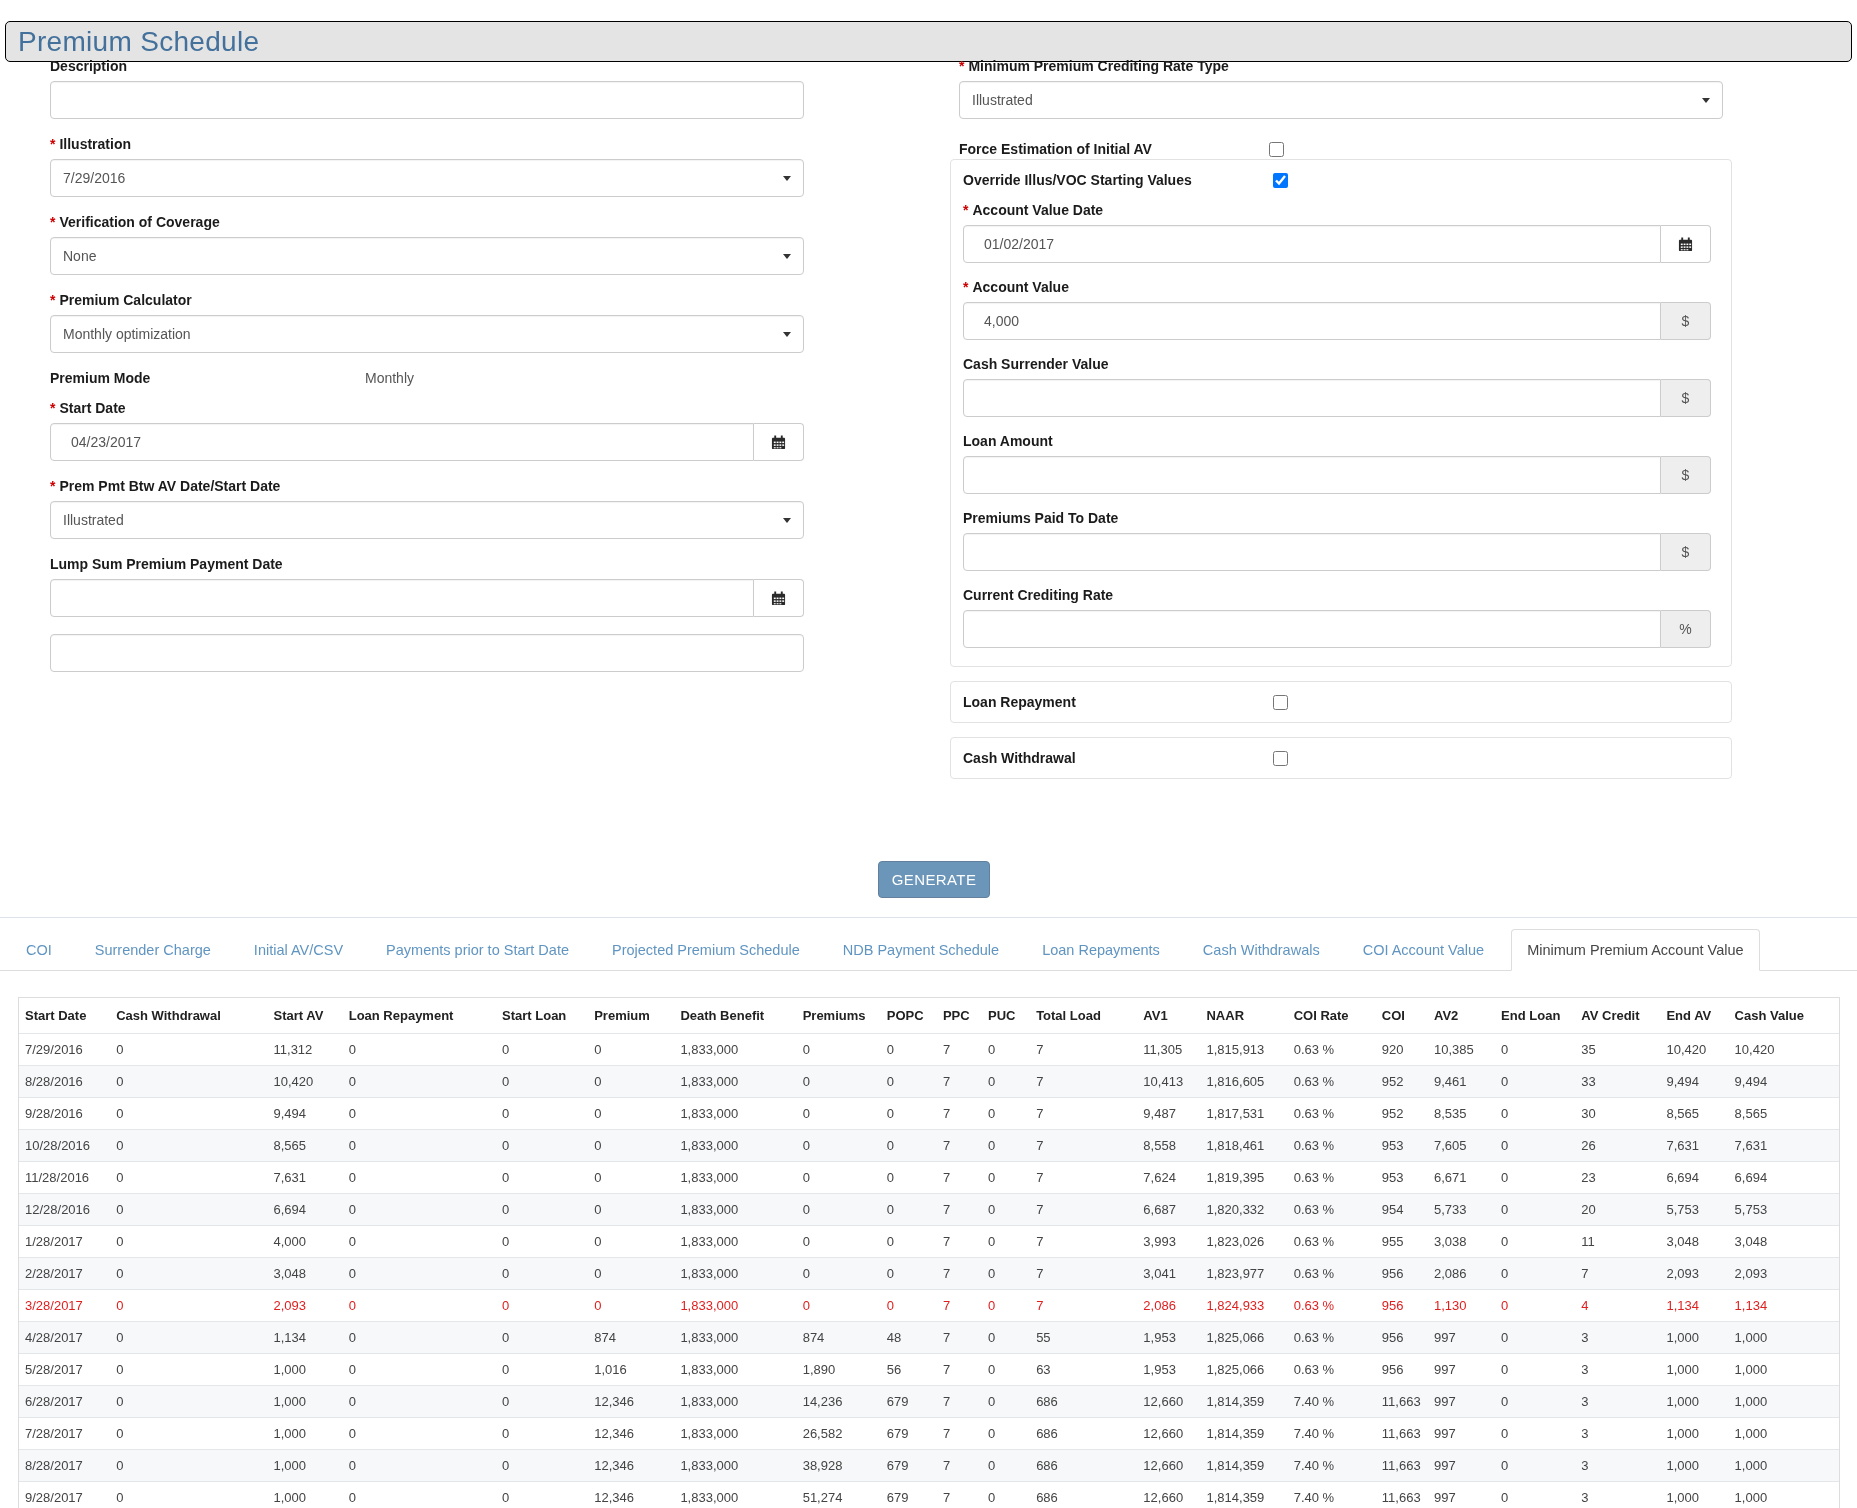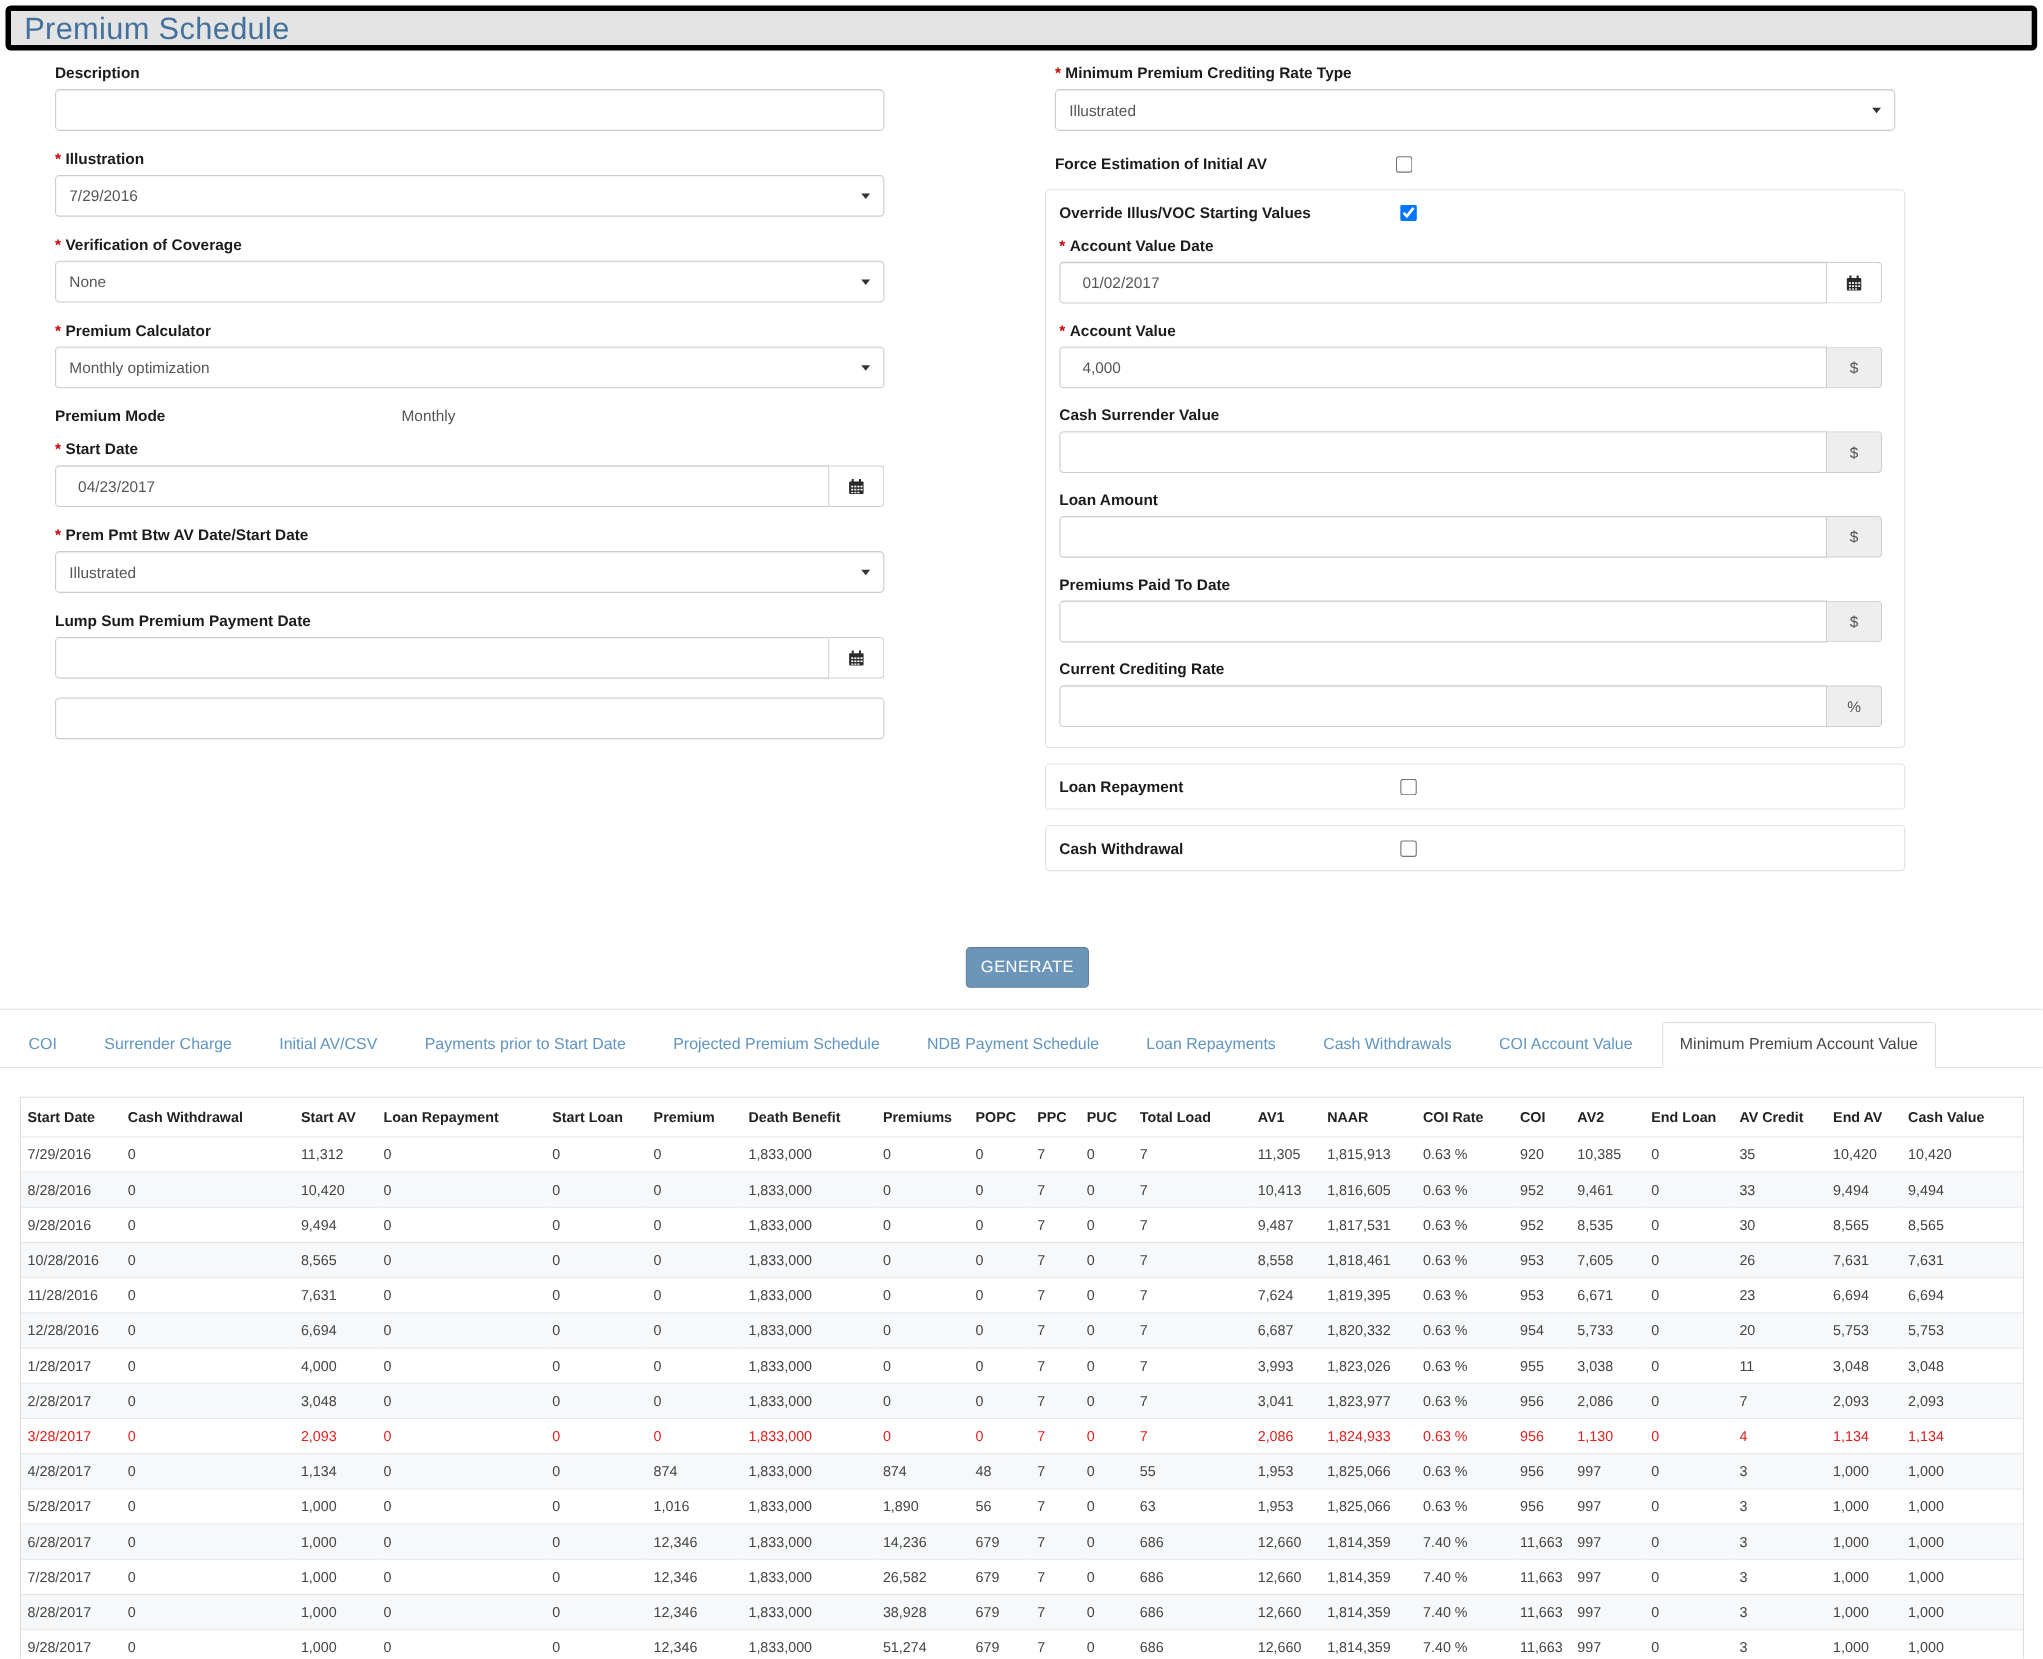--- a/index.html
+++ b/index.html
@@ -4,22 +4,22 @@
 <style>
   * { box-sizing: border-box; }
   html,body { margin:0; padding:0; }
   body {
     position:relative; width:1857px; height:1508px; overflow:hidden;
     background:#fff; color:#333; font-family:"Liberation Sans", sans-serif;
   }
 
   
   .page-header {
-    position:absolute; left:5px; top:5px; width:1847px; height:41px;
-    background:#e4e4e4; border:5px solid #000000; border-radius:5px;
+    position:absolute; left:5px; top:21px; width:1847px; height:41px;
+    background:#e4e4e4; border:1px solid #000000; border-radius:5px;
     display:flex; align-items:center; padding:0 12px;
   }
   .page-header h1 { margin:0; font-size:28px; font-weight:400; color:#43719c; letter-spacing:.3px; }
 
   
   .col-left  { position:absolute; left:6px;   top:58px; width:754px;margin-left:44px; }
   .col-right { position:absolute; left:950px; top:58px; width:782px; }
 
   .group { margin-bottom:17px; }
   .flabel { display:block; font-size:14px; font-weight:700; color:#1b1b1b; margin-bottom:7px; }
@@ -197,21 +197,21 @@
 <div class="col-right">
 
   <div class="group pad" style="margin-bottom:22px;">
     <label class="flabel"><span class="req">*</span><span>Minimum Premium Crediting Rate Type</span></label>
     <div class="selectbox">
       <span class="val">Illustrated</span>
       <span class="caret"></span>
     </div>
   </div>
 
-  <div class="check-row pad" style="margin-bottom:15px;">
+  <div class="check-row pad" style="margin-bottom:2px;">
     <label class="flabel">Force Estimation of Initial AV</label>
     <input type="checkbox" style="">
   </div>
 
   <div class="panel">
     <div class="check-row">
       <label class="flabel">Override Illus/VOC Starting Values</label>
       <input type="checkbox" checked="" style="">
     </div>
 

